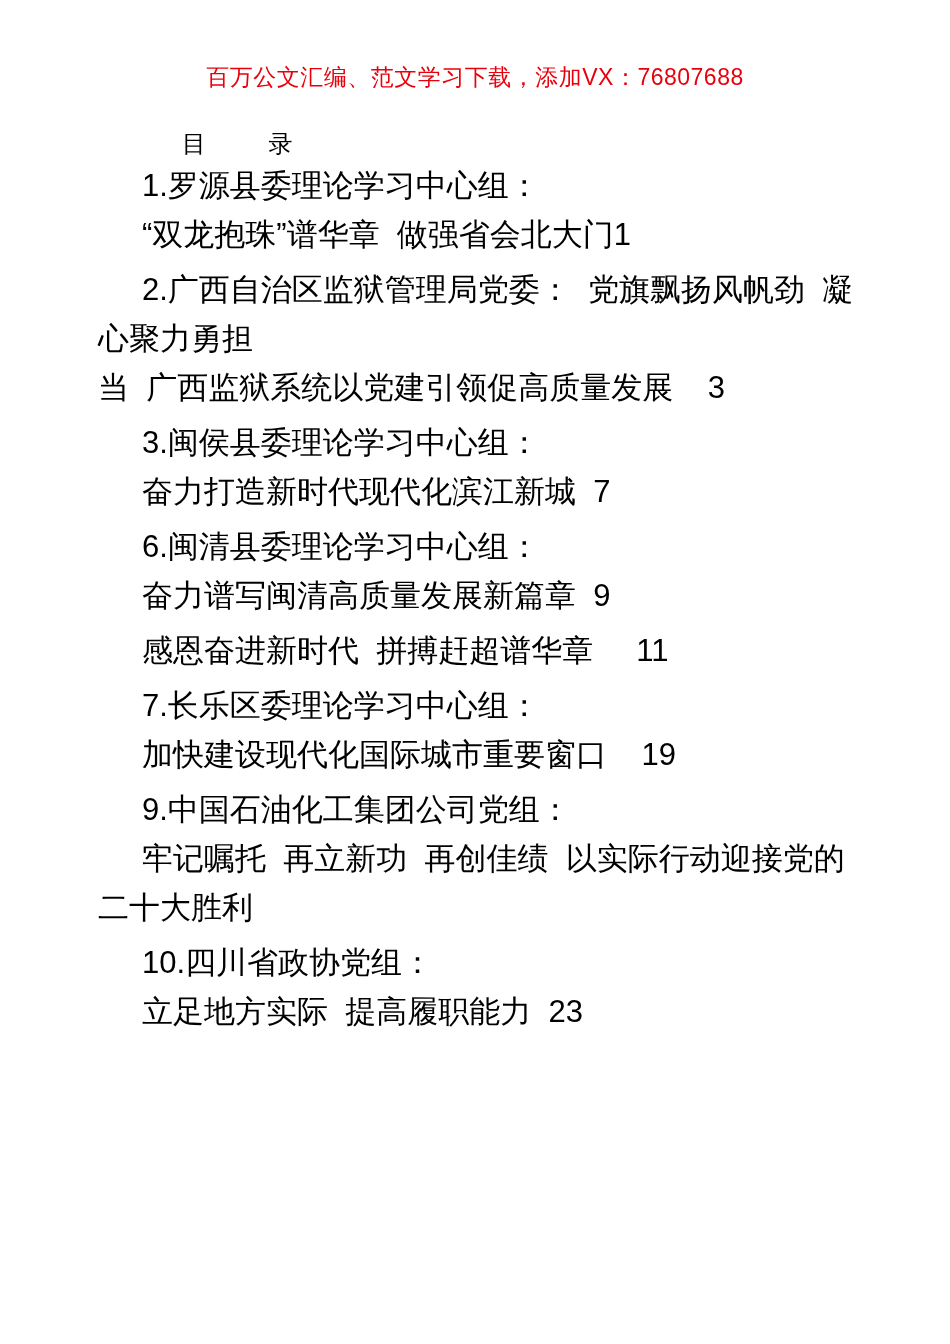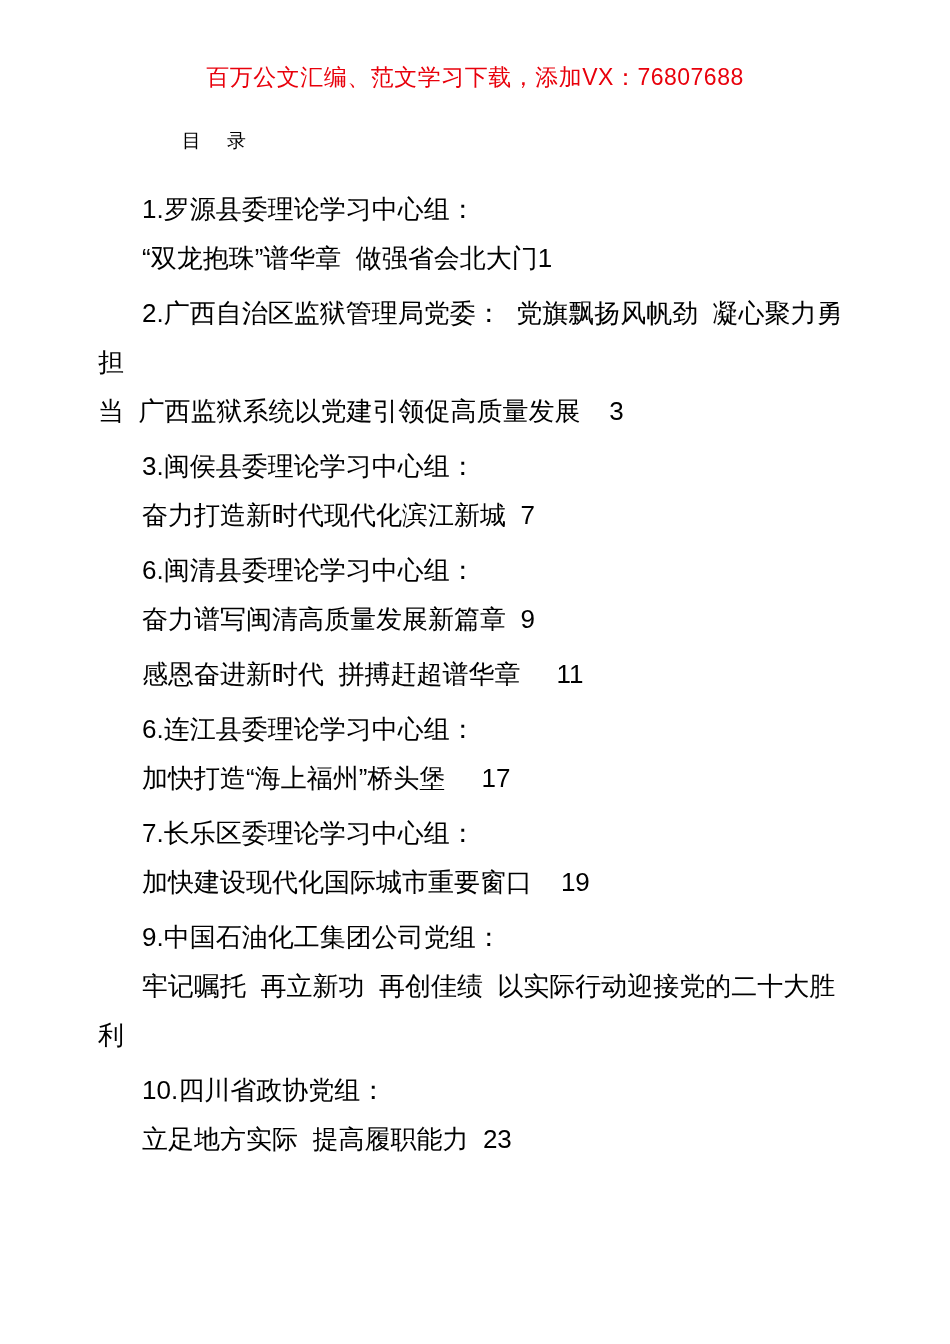--- a/index.html
+++ b/index.html
@@ -34,31 +34,31 @@
     font-weight: 400;
     white-space: nowrap;
   }
   .body-area {
     position: absolute;
     top: 128px;
     left: 98px;
     width: 760px;
   }
   .toc-title {
-    font-size: 19px;
+    font-size: 24px;
     letter-spacing: 1px;
-    margin: 0 0 31px 84px;
-    font-family: Liberation Sans, sans-serif;
+    margin: 0 0 1px 84px;
+    font-family: Liberation Mono, monospace;
     white-space: pre;
   }
   .entry {
     margin-bottom: 6px;
   }
   .line {
-    font-size: 26px;
+    font-size: 31px;
     line-height: 49px;
     font-family: "Liberation Sans", "DejaVu Sans", sans-serif;
     white-space: pre-wrap;
     word-break: break-all;
   }
   .line.indent {
     text-indent: 44px;
   }
   .line.hang {
     text-indent: 0;
@@ -92,24 +92,20 @@
 
     <div class="entry">
       <div class="line indent">6.闽清县委理论学习中心组：</div>
       <div class="line indent">奋力谱写闽清高质量发展新篇章  9</div>
     </div>
 
     <div class="entry">
       <div class="line indent">感恩奋进新时代  拼搏赶超谱华章     11</div>
     </div>
 
-    <div class="entry">
-      <div class="line indent">6.连江县委理论学习中心组：</div>
-      <div class="line indent">加快打造“海上福州”桥头堡     17</div>
-    </div>
 
     <div class="entry">
       <div class="line indent">7.长乐区委理论学习中心组：</div>
       <div class="line indent">加快建设现代化国际城市重要窗口    19</div>
     </div>
 
 
     <div class="entry">
       <div class="line indent">9.中国石油化工集团公司党组：</div>
       <div class="line indent">牢记嘱托  再立新功  再创佳绩  以实际行动迎接党的二十大胜利</div>

